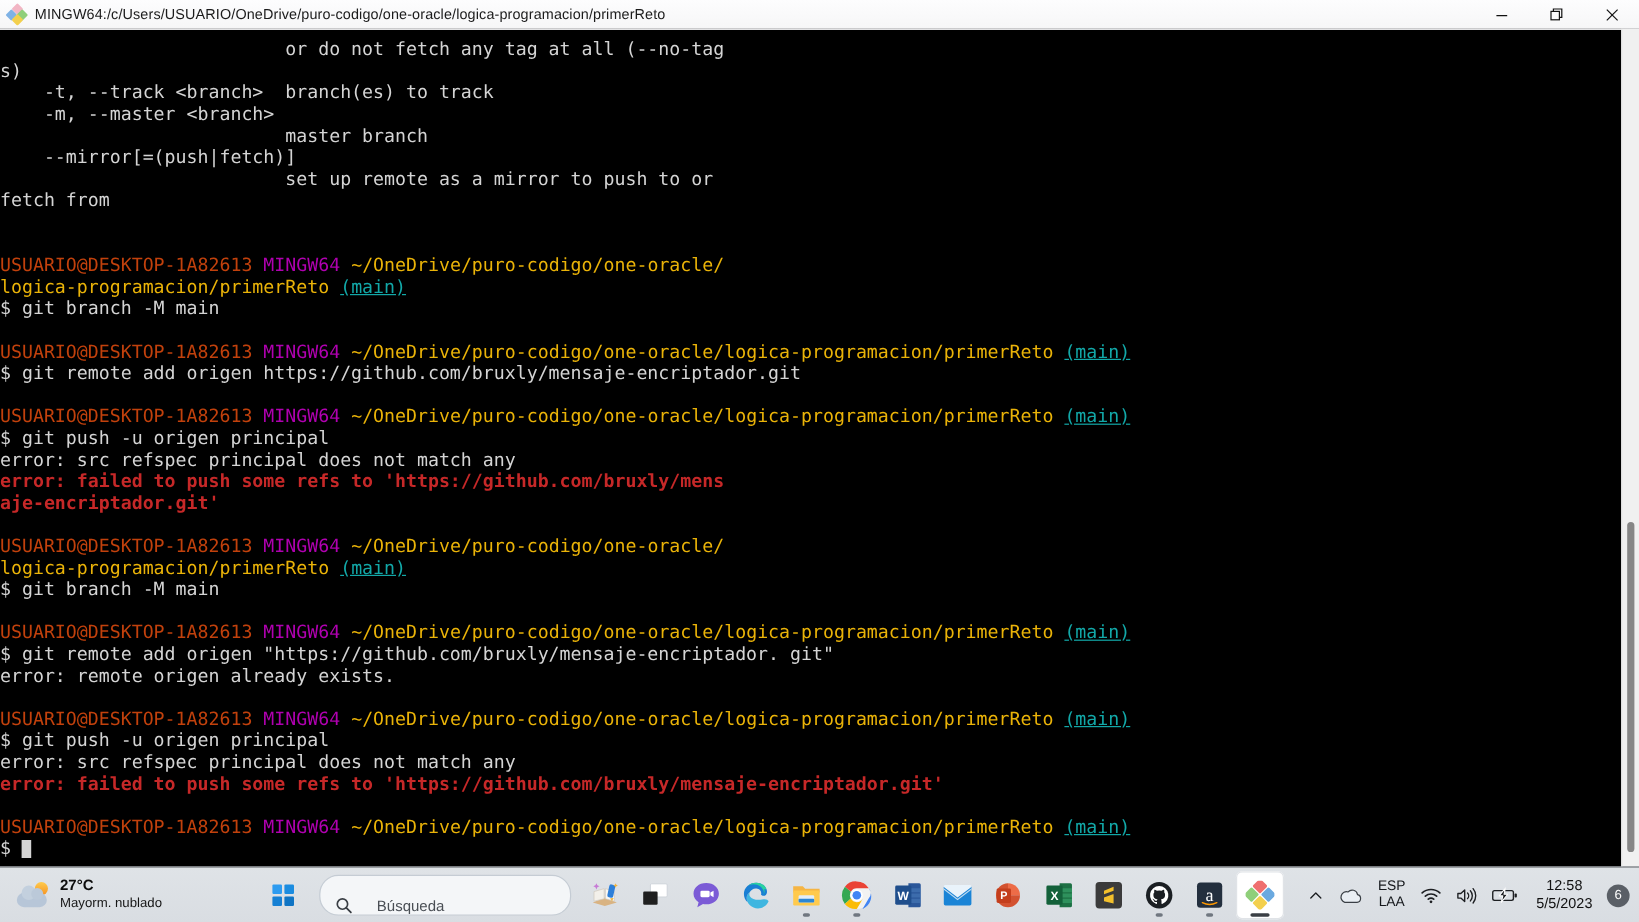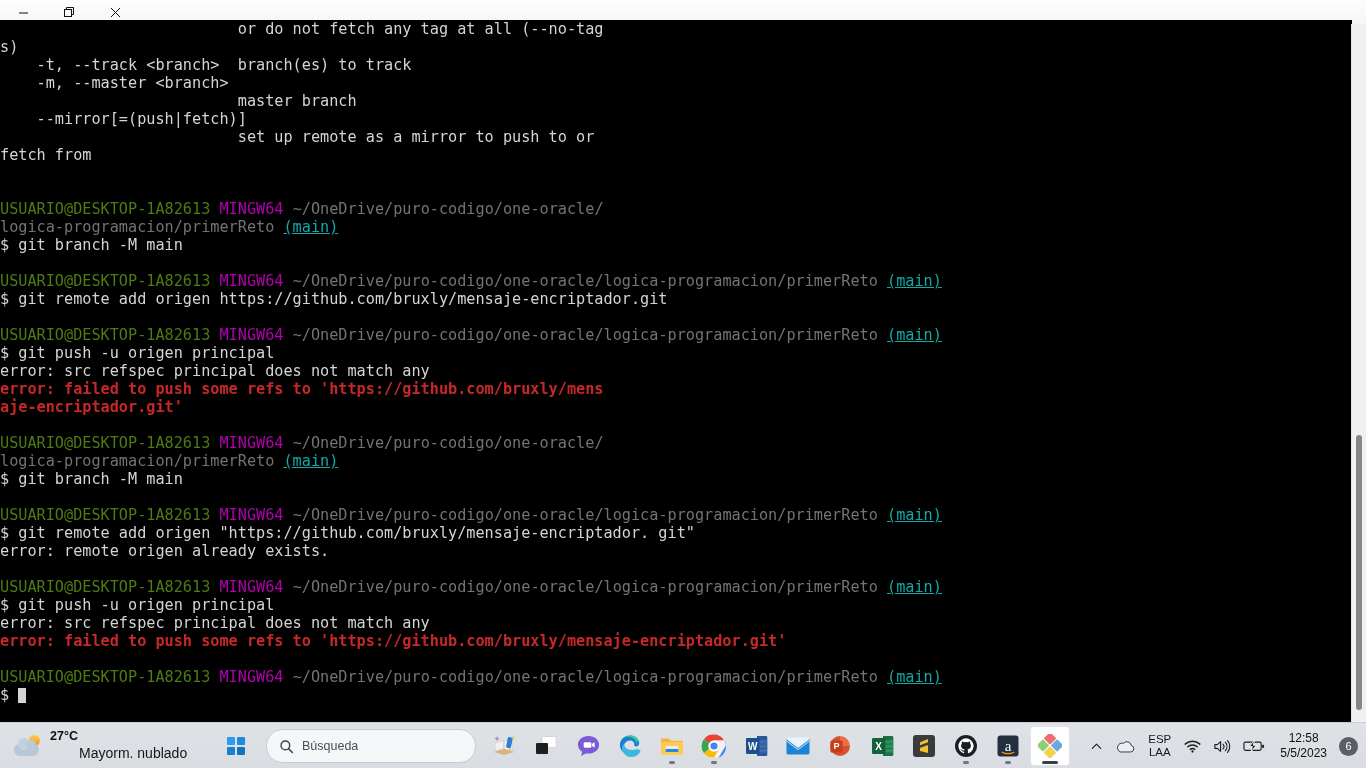--- a/index.html
+++ b/index.html
@@ -44,39 +44,39 @@
   #titlebar-buttons { display: flex; height: 24px; flex: 0 0 auto; }
   .winbtn {
     width: 46px; height: 24px;
     display: flex; align-items: center; justify-content: center;
     font-family: "Liberation Sans", sans-serif; font-size: 11px; color: #111;
   }
   .winbtn svg { display: block; }
 
   
   #terminal {
-    position: absolute; left: 0; top: 20px;
+    position: absolute; left: 0; top: 32px;
     width: 1352px; height: 698px;
     background: #000000;
     overflow: hidden;
   }
   #term-lines {
     position: absolute; left: 0; top: 0;
     padding: 0;
     font-family: "DejaVu Sans Mono", monospace;
     font-size: 15.2px;
     line-height: 18px;
     white-space: pre;
     color: #d8d8d8;
   }
   .line { height: 18px; white-space: pre; }
   .c-white  { color: #d4d4d4; }
-  .c-green  { color: #4d7c0f; }
+  .c-green  { color: #c2410c; }
   .c-purple { color: #b000b0; }
-  .c-yellow { color: #737373; }
+  .c-yellow { color: #eab308; }
   .c-cyan   { color: #12a8a8; text-decoration: underline; }
   .c-red    { color: #c62828; font-weight: bold; }
   .cursor {
     display: inline-block; width: 8px; height: 15px;
     background: #d4d4d4; vertical-align: -3px;
   }
 
   
   #scrollbar {
     position: absolute; right: 0; top: 24px;
@@ -117,40 +117,40 @@
   .weather-icon .cloud:before {
     content: ""; position: absolute; left: 4px; top: -6px;
     width: 12px; height: 12px; border-radius: 50%; background: #c3d0de;
   }
   .weather-icon .cloud:after {
     content: ""; position: absolute; left: 12px; top: -4px;
     width: 10px; height: 10px; border-radius: 50%; background: #bbc9d9;
   }
   #weather-text { font-family: Liberation Sans, sans-serif; line-height: 1.25; }
   #weather-temp { font-size: 12.5px; color: #0d0d0d; font-weight: bold; }
-  #weather-desc { font-size: 14px; color: #151515; margin-left: 29px; }
+  #weather-desc { font-size: 11px; color: #151515; }
 
   
   #tb-center { display: flex; align-items: center; gap: 2px; flex: 0 0 auto; }
 
   #start-button {
     width: 44px; height: 40px; display: flex; align-items: center; justify-content: center;
     border-radius: 5px;
   }
   .winlogo { width: 18px; height: 18px; display: grid; grid-template-columns: 8px 8px; grid-template-rows: 8px 8px; gap: 2px; }
   .winlogo span { display: block; border-radius: 1px; }
   .winlogo span.a { background: #2d9bf0; }
   .winlogo span.b { background: #1b8ce0; }
   .winlogo span.c { background: #1680d4; }
   .winlogo span.d { background: #0f74c4; }
 
   #search-box {
     width: 196px; height: 32px; border-radius: 16px;
     background: #f4f6f8; border: 1px solid #c5ccd4;
-    display: flex; align-items: center; gap: 8px; padding-left: 12px;
+    display: flex; align-items: flex-end; gap: 20px; padding-left: 12px;
     margin: 0 6px;
   }
   #search-label {
     font-family: "Liberation Sans", sans-serif; font-size: 12.5px; color: #4a4f55;
   }
 
   .tb-icon {
     width: 40px; height: 40px; display: flex; align-items: center; justify-content: center;
     position: relative; border-radius: 5px; flex: 0 0 auto;
   }
@@ -179,20 +179,29 @@
     color: #fff; font-size: 11px; font-family: "Liberation Sans", sans-serif;
     display: flex; align-items: center; justify-content: center; margin-left: 3px;
   }
 </style>
 </head>
 <body>
 
 <div id="window">
 
   <div id="titlebar">
+    <div id="titlebar-left">
+      <span class="gitbash-logo">
+        <i class="d1"></i>
+          <i class="d2"></i>
+          <i class="d3"></i>
+          <i class="d4"></i>
+      </span>
+      <span id="title-text">MINGW64:/c/Users/USUARIO/OneDrive/puro-codigo/one-oracle/logica-programacion/primerReto</span>
+    </div>
     <div id="titlebar-buttons">
       <div class="winbtn">
         <svg width="11" height="11" viewBox="0 0 11 11">
             <line x1="1" y1="6" x2="10" y2="6" stroke="#111" stroke-width="1"></line>
           </svg>
       </div>
       <div class="winbtn">
         <svg width="12" height="12" viewBox="0 0 12 12">
           <rect x="1.5" y="3.5" width="7" height="7" fill="none" stroke="#111" stroke-width="1"></rect>
           <path d="M3.5 3.5 V1.5 H10.5 V8.5 H8.5" fill="none" stroke="#111" stroke-width="1"></path>

